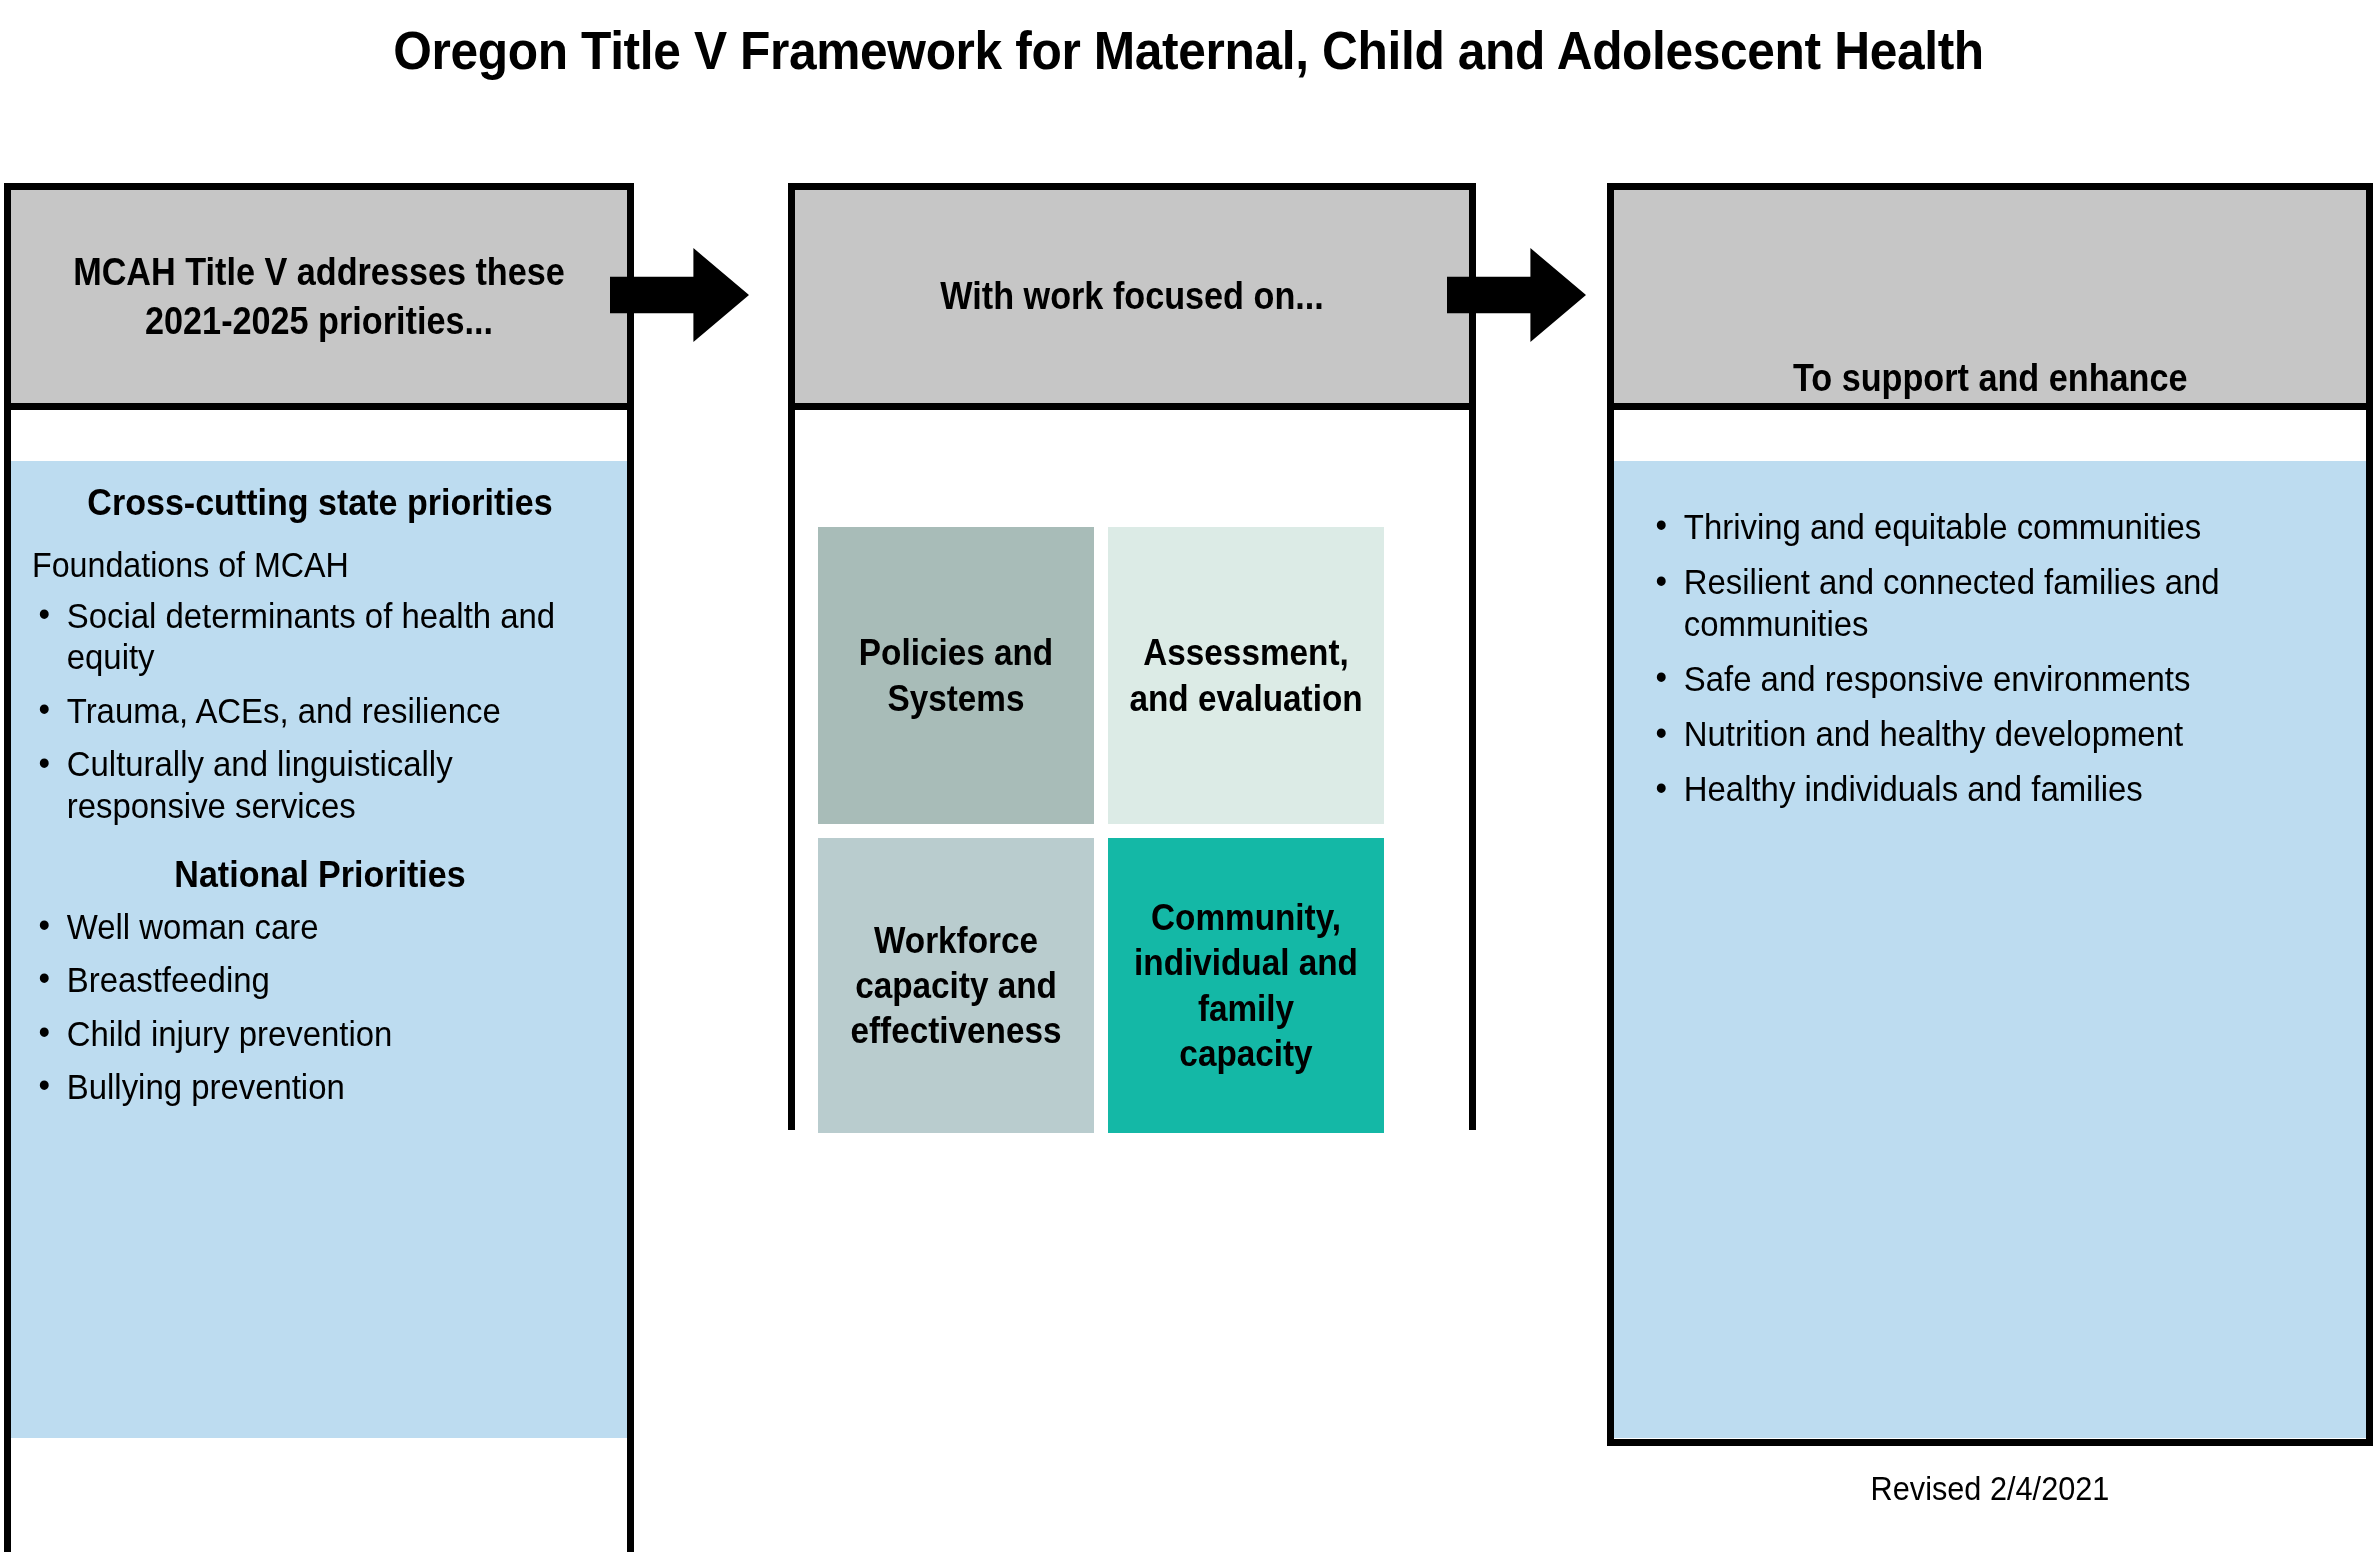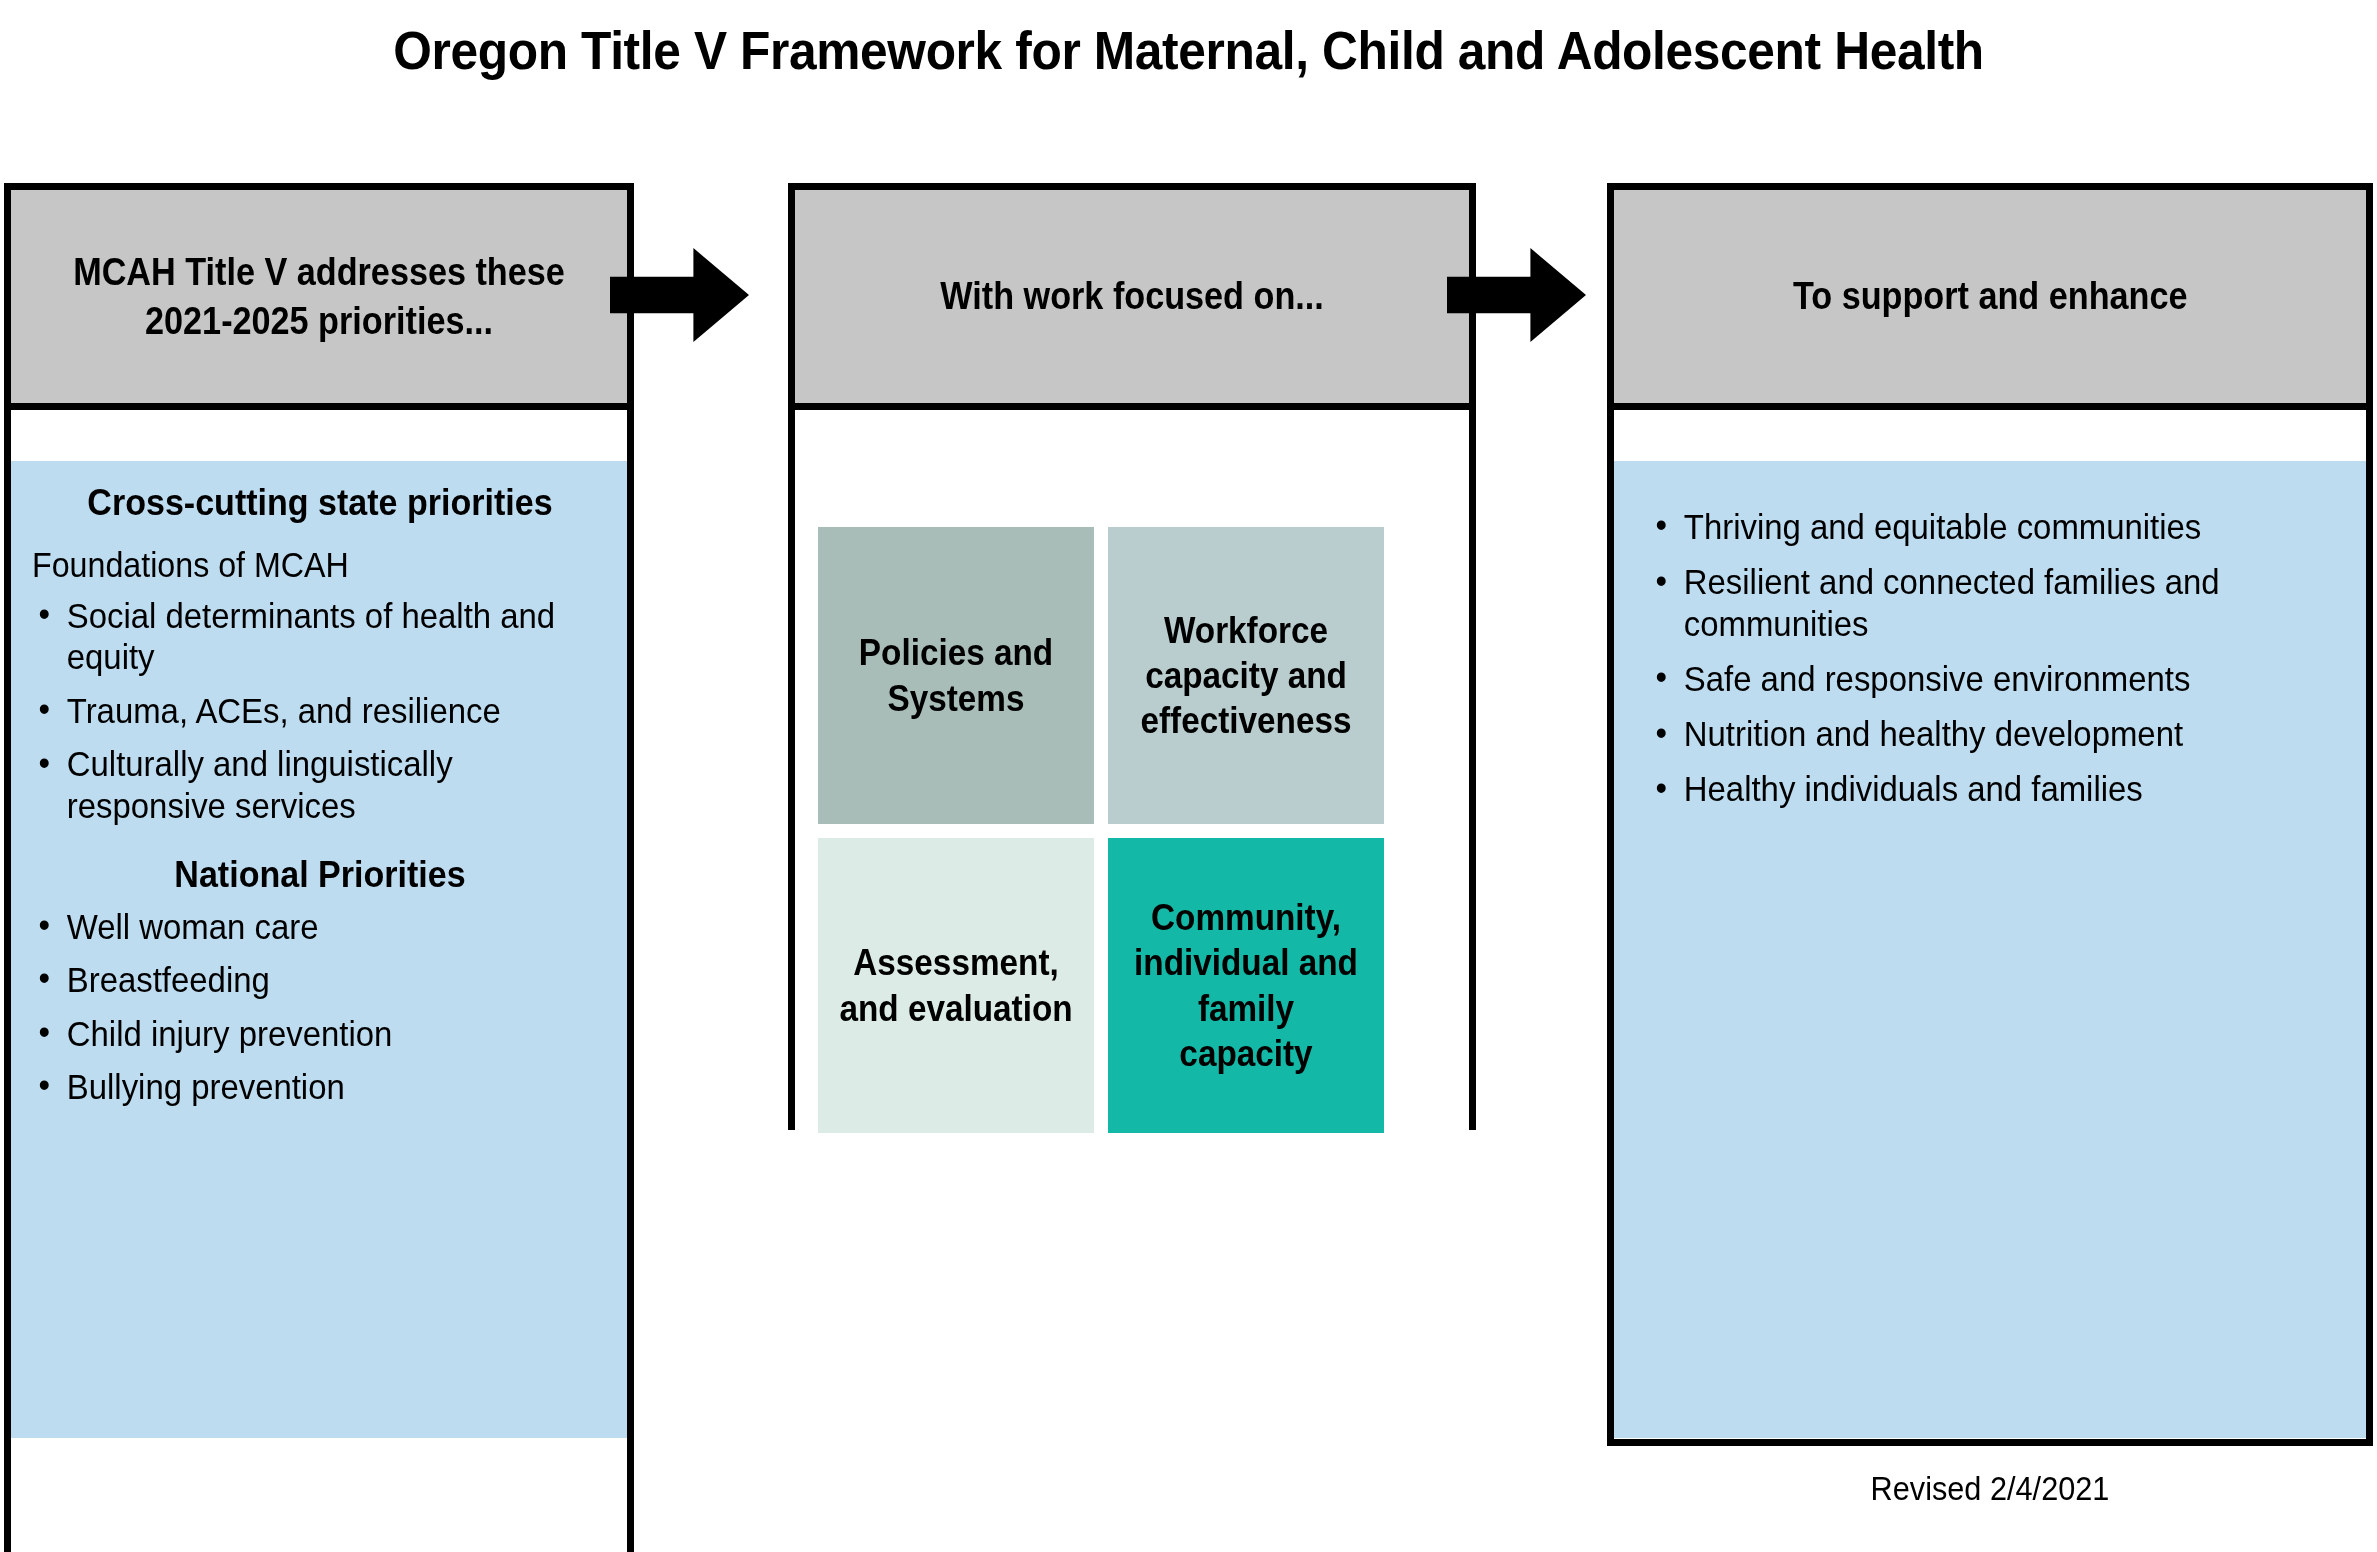--- a/index.html
+++ b/index.html
@@ -58,21 +58,21 @@
     text-align: center;
     font-weight: bold;
     font-size: 38px;
     line-height: 1.28;
     transform-origin: center center;
   }
   .column-header .hdr-text { transform: scaleX(0.9); display: block; }
 
   #column-left   .column-header { height: 220px; }
   #column-middle .column-header { height: 220px; }
-  #column-right  .column-header { height: 220px; }
+  #column-right  .column-header { height: 220px; align-items: flex-end; }
 
   .column-body {
     position: absolute;
     left: 0;
     width: 100%;
     box-sizing: border-box;
   }
   .body-blue  { background: #bddcf0; }
   .body-white { background: #ffffff; }
 
@@ -229,26 +229,26 @@
     <span class="hdr-text">With work focused on...</span>
   </div>
 
   <div class="column-body body-white">
     <div id="quad-grid">
 
       <div class="quad-cell" id="quad-policies" style="background: rgb(168, 188, 184);">
         <span class="quad-text">Policies and Systems</span>
       </div>
 
+      <div class="quad-cell" id="quad-assessment" style="background: rgb(220, 235, 230);">
+        <span class="quad-text">Assessment, and evaluation</span>
+      </div>
+
       <div class="quad-cell" id="quad-workforce" style="background: rgb(185, 204, 206);">
         <span class="quad-text">Workforce capacity and effectiveness</span>
-      </div>
-
-      <div class="quad-cell" id="quad-assessment" style="background: rgb(220, 235, 230);">
-        <span class="quad-text">Assessment, and evaluation</span>
       </div>
 
       <div class="quad-cell" id="quad-community" style="background: #14b8a6;">
         <span class="quad-text">Community, individual and family capacity</span>
       </div>
 
     </div>
   </div>
 </div>
 

